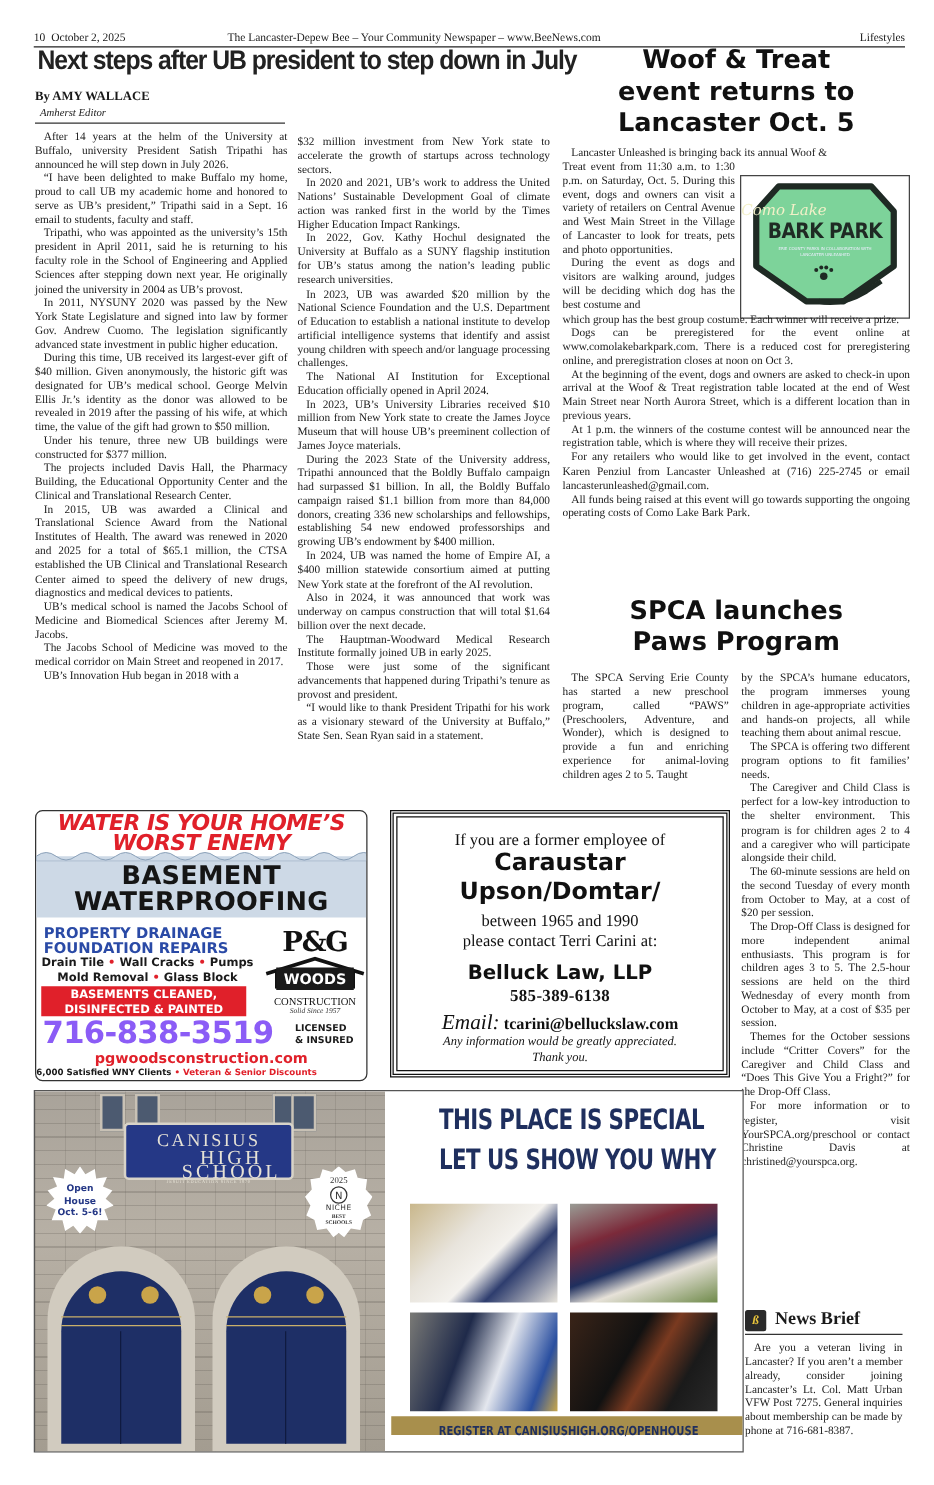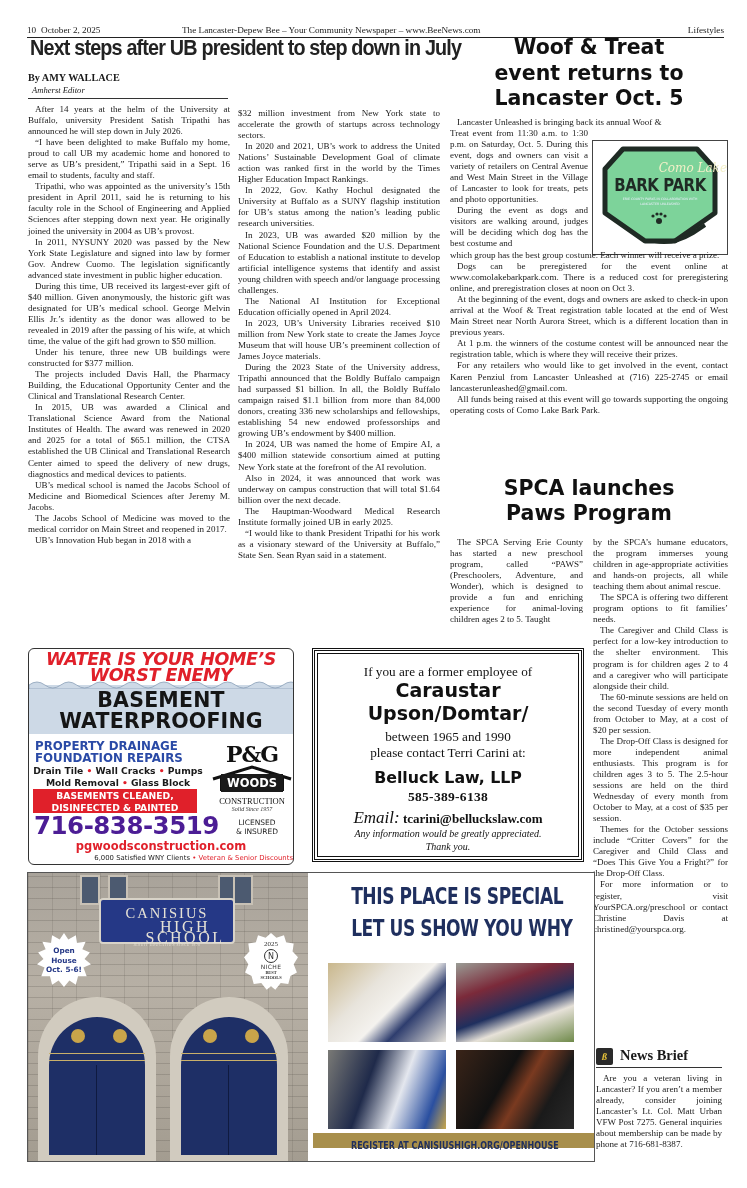--- a/index.html
+++ b/index.html
@@ -47,24 +47,24 @@
   
   .pg-ad { left: 28px; top: 648px; width: 266px; height: 217px; border: 1.5px solid #333; border-radius: 6px; overflow: hidden; background: #fff; font-family: "DejaVu Sans", sans-serif; }
   .pg-water { position: absolute; left: 0; top: 36px; width: 100%; height: 49px; background: #cdd9e6; }
   .pg-wave { position: absolute; left: 0; top: 30px; width: 100%; height: 10px; }
   .pg-l1 { position: absolute; left: 0; width: 100%; text-align: center; color: #e0202a; font-style: italic; font-weight: bold; font-size: 17.5px; line-height: 17px; letter-spacing: -0.4px; }
   .pg-big { position: absolute; left: 0; width: 100%; text-align: center; color: #151515; font-weight: bold; font-size: 20.5px; line-height: 20px; letter-spacing: 0.2px; }
   .pg-blue { position: absolute; left: 6px; color: #2a4aa6; font-weight: bold; font-size: 11.8px; line-height: 12.5px; }
   .pg-list { position: absolute; left: 4px; width: 170px; text-align: center; color: #1a1a1a; font-weight: bold; font-size: 9.2px; line-height: 12px; }
   .pg-list .dot { color: #e0202a; }
   .pg-red { position: absolute; left: 4px; top: 140px; width: 164px; height: 24px; background: #e0202a; color: #fff; font-weight: bold; font-size: 9.2px; line-height: 11.5px; text-align: center; padding-top: 1px; }
-  .pg-phone { position: absolute; left: 5px; top: 163px; color: #4c1d95; font-weight: bold; font-size: 24.5px; letter-spacing: -0.5px; line-height: 28px; }
-  .pg-lic { position: absolute; left: 207px; top: 170px; font-weight: normal; font-size: 7.5px; line-height: 8.5px; color: #1a1a1a; text-align: center; }
+  .pg-phone { position: absolute; left: 5px; top: 163px; color: #8b5cf6; font-weight: bold; font-size: 24.5px; letter-spacing: -0.5px; line-height: 28px; }
+  .pg-lic { position: absolute; left: 207px; top: 170px; font-weight: bold; font-size: 7.5px; line-height: 8.5px; color: #1a1a1a; }
   .pg-url { position: absolute; left: 0; width: 100%; top: 190px; text-align: center; color: #e0202a; font-weight: bold; font-size: 11.5px; }
-  .pg-foot { position: absolute; left: 0; width: 100%; top: 205px; text-align: right; font-weight: normal; font-size: 6.9px; color: #1a1a1a; }
+  .pg-foot { position: absolute; left: 0; width: 100%; top: 205px; text-align: left; font-weight: bold; font-size: 6.9px; color: #1a1a1a; }
   .pg-foot .r { color: #e0202a; }
   .pg-logo { position: absolute; left: 182px; top: 92px; width: 82px; height: 75px; }
   .pg-logo .pgtxt { position: absolute; left: 6px; top: 0; width: 70px; text-align: center; font-family: "DejaVu Serif", serif; font-weight: bold; font-size: 22px; color: #111; letter-spacing: -1px; }
   .pg-logo .roof { position: absolute; left: 0; top: 24px; width: 82px; height: 26px; }
   .pg-logo .woods { position: absolute; left: 10px; top: 33px; width: 62px; height: 18px; background: #1a1a1a; color: #fff; font-weight: bold; font-size: 11.5px; line-height: 18px; text-align: center; }
   .pg-logo .cons { position: absolute; left: 0; top: 55px; width: 82px; text-align: center; font-family: "Liberation Serif", serif; font-size: 8.5px; color: #111; }
   .pg-logo .since { position: absolute; left: 0; top: 65px; width: 82px; text-align: center; font-family: "Liberation Serif", serif; font-style: italic; font-size: 6px; color: #333; }
 
   
   .bl-ad { left: 312px; top: 648px; width: 272px; height: 214px; border: 3px double #111; outline: 1px solid #111; outline-offset: -6px; background: #fff; text-align: center; color: #111; }
@@ -140,20 +140,21 @@
   <p style="text-indent:0">$32 million investment from New York state to accelerate the growth of startups across technology sectors.</p>
   <p>In 2020 and 2021, UB’s work to address the United Nations’ Sustainable Development Goal of climate action was ranked first in the world by the Times Higher Education Impact Rankings.</p>
   <p>In 2022, Gov. Kathy Hochul designated the University at Buffalo as a SUNY flagship institution for UB’s status among the nation’s leading public research universities.</p>
   <p>In 2023, UB was awarded $20 million by the National Science Foundation and the U.S. Department of Education to establish a national institute to develop artificial intelligence systems that identify and assist young children with speech and/or language processing challenges.</p>
   <p>The National AI Institution for Exceptional Education officially opened in April 2024.</p>
   <p>In 2023, UB’s University Libraries received $10 million from New York state to create the James Joyce Museum that will house UB’s preeminent collection of James Joyce materials.</p>
   <p>During the 2023 State of the University address, Tripathi announced that the Boldly Buffalo campaign had surpassed $1 billion. In all, the Boldly Buffalo campaign raised $1.1 billion from more than 84,000 donors, creating 336 new scholarships and fellowships, establishing 54 new endowed professorships and growing UB’s endowment by $400 million.</p>
   <p>In 2024, UB was named the home of Empire AI, a $400 million statewide consortium aimed at putting New York state at the forefront of the AI revolution.</p>
   <p>Also in 2024, it was announced that work was underway on campus construction that will total $1.64 billion over the next decade.</p>
   <p>The Hauptman-Woodward Medical Research Institute formally joined UB in early 2025.</p>
+  <p>Those were just some of the significant advancements that happened during Tripathi’s tenure as provost and president.</p>
   <p>“I would like to thank President Tripathi for his work as a visionary steward of the University at Buffalo,” State Sen. Sean Ryan said in a statement.</p>
 </div>
 
 <h2 class="abs woof-head">
   <span style="display:block">Woof &amp; Treat</span>
   <span style="display:block">event returns to</span>
   <span style="display:block">Lancaster Oct. 5</span>
 </h2>
 <div class="abs col" style="left:450px; top:117px; width:278px; text-indent:7px;">Lancaster Unleashed is bringing back its annual Woof &amp;</div>
 <div class="abs col woof-wrap">
@@ -163,21 +164,21 @@
 <div class="abs bark-frame">
   <svg width="134" height="113" viewBox="0 0 134 113">
     <path d="M12 28 L30 8 L104 8 L122 28 L122 72 L82 100 L52 100 L12 72 Z" fill="#7dd39a" stroke="#1f2a24" stroke-width="5" stroke-linejoin="round"></path>
     <path d="M62 100 Q80 104 100 92 L112 84" fill="none" stroke="#1f2a24" stroke-width="4"></path>
     <circle cx="66" cy="80" r="3" fill="#1f2a24"></circle>
     <circle cx="60" cy="75" r="1.6" fill="#1f2a24"></circle>
       <circle cx="64" cy="73" r="1.6" fill="#1f2a24"></circle>
       <circle cx="68" cy="73" r="1.6" fill="#1f2a24"></circle>
       <circle cx="72" cy="75" r="1.6" fill="#1f2a24"></circle>
   </svg>
-  <div style="position:absolute; left:0; top:20px; width:134px; text-align:right; font-family:'DejaVu Serif',serif; font-style:italic; font-size:12px; color:#f3f0c8;">Como Lake</div>
+  <div style="position:absolute; left:0; top:20px; width:134px; text-align:left; font-family:'DejaVu Serif',serif; font-style:italic; font-size:12px; color:#f3f0c8;">Como Lake</div>
   <div style="position:absolute; left:0; top:34px; width:134px; text-align:center; font-family:'DejaVu Sans',sans-serif; font-weight:bold; font-size:17px; color:#1f2a24; letter-spacing:-0.5px; transform:scaleX(0.88);">BARK PARK</div>
   <div style="position:absolute; left:0; top:56px; width:134px; text-align:center; font-family:'DejaVu Sans',sans-serif; font-size:3.2px; color:#eef;">ERIE COUNTY PARKS IN COLLABORATION WITH</div>
   <div style="position:absolute; left:0; top:61px; width:134px; text-align:center; font-family:'DejaVu Sans',sans-serif; font-size:3.2px; color:#eef;">LANCASTER UNLEASHED</div>
 </div>
 <div class="abs col woof-lower">
   <p style="text-indent:0">which group has the best group costume. Each winner will receive a prize.</p>
   <p>Dogs can be preregistered for the event online at www.comolakebarkpark.com. There is a reduced cost for preregistering online, and preregistration closes at noon on Oct 3.</p>
   <p>At the beginning of the event, dogs and owners are asked to check-in upon arrival at the Woof &amp; Treat registration table located at the end of West Main Street near North Aurora Street, which is a different location than in previous years.</p>
   <p>At 1 p.m. the winners of the costume contest will be announced near the registration table, which is where they will receive their prizes.</p>
   <p>For any retailers who would like to get involved in the event, contact Karen Penziul from Lancaster Unleashed at (716) 225-2745 or email lancasterunleashed@gmail.com.</p>

